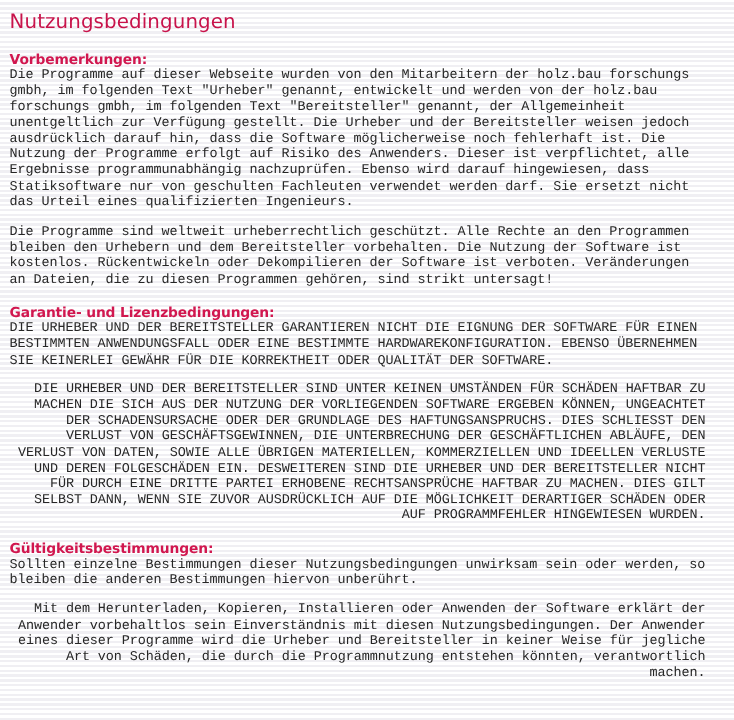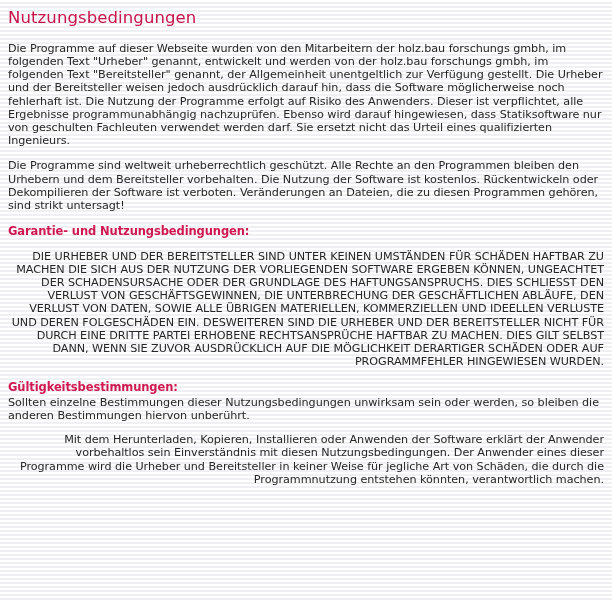--- a/index.html
+++ b/index.html
@@ -40,49 +40,52 @@
     font-size: 11.5px;
     font-weight: 700;
     color: #d1174f;
     margin: 0 0 1px 0;
     line-height: 1.25;
     letter-spacing: -0.1px;
   }
   p.body-text {
     font-size: 11.2px;
     line-height: 13.2px;
-    margin: 0 0 0 0;
+    margin: 0 16px 0 0;
     color: #262626;
     letter-spacing: -0.05px;
+    font-family: Liberation Mono, monospace;
   }
   p.body-text.spaced {
     margin-top: 11px;
     text-align: right;
   }
   .section {
     margin-bottom: 12px;
   }
 </style>
 </head>
 <body>
 
 <div class="page">
 
   <h1 class="page-title">Nutzungsbedingungen</h1>
 
   <div class="section">
+    <h2 class="section-title">Vorbemerkungen:</h2>
     <p class="body-text">Die Programme auf dieser Webseite wurden von den Mitarbeitern der holz.bau forschungs gmbh, im folgenden Text "Urheber" genannt, entwickelt und werden von der holz.bau forschungs gmbh, im folgenden Text "Bereitsteller" genannt, der Allgemeinheit unentgeltlich zur Verfügung gestellt. Die Urheber und der Bereitsteller weisen jedoch ausdrücklich darauf hin, dass die Software möglicherweise noch fehlerhaft ist. Die Nutzung der Programme erfolgt auf Risiko des Anwenders. Dieser ist verpflichtet, alle Ergebnisse programmunabhängig nachzuprüfen. Ebenso wird darauf hingewiesen, dass Statiksoftware nur von geschulten Fachleuten verwendet werden darf. Sie ersetzt nicht das Urteil eines qualifizierten Ingenieurs.</p>
   </div>
 
   <div class="section">
     <p class="body-text">Die Programme sind weltweit urheberrechtlich geschützt. Alle Rechte an den Programmen bleiben den Urhebern und dem Bereitsteller vorbehalten. Die Nutzung der Software ist kostenlos. Rückentwickeln oder Dekompilieren der Software ist verboten. Veränderungen an Dateien, die zu diesen Programmen gehören, sind strikt untersagt!</p>
   </div>
 
   <div class="section">
-    <h2 class="section-title">Garantie- und Nutzungsbedingungen:</h2>
+    <h2 class="section-title">Garantie- und Lizenzbedingungen:</h2>
+    <p class="body-text">DIE URHEBER UND DER BEREITSTELLER GARANTIEREN NICHT DIE EIGNUNG DER SOFTWARE FÜR EINEN BESTIMMTEN ANWENDUNGSFALL ODER EINE BESTIMMTE HARDWAREKONFIGURATION. EBENSO ÜBERNEHMEN SIE KEINERLEI GEWÄHR FÜR DIE KORREKTHEIT ODER QUALITÄT DER SOFTWARE.</p>
     <p class="body-text spaced">DIE URHEBER UND DER BEREITSTELLER SIND UNTER KEINEN UMSTÄNDEN FÜR SCHÄDEN HAFTBAR ZU MACHEN DIE SICH AUS DER NUTZUNG DER VORLIEGENDEN SOFTWARE ERGEBEN KÖNNEN, UNGEACHTET DER SCHADENSURSACHE ODER DER GRUNDLAGE DES HAFTUNGSANSPRUCHS. DIES SCHLIESST DEN VERLUST VON GESCHÄFTSGEWINNEN, DIE UNTERBRECHUNG DER GESCHÄFTLICHEN ABLÄUFE, DEN VERLUST VON DATEN, SOWIE ALLE ÜBRIGEN MATERIELLEN, KOMMERZIELLEN UND IDEELLEN VERLUSTE UND DEREN FOLGESCHÄDEN EIN. DESWEITEREN SIND DIE URHEBER UND DER BEREITSTELLER NICHT FÜR DURCH EINE DRITTE PARTEI ERHOBENE RECHTSANSPRÜCHE HAFTBAR ZU MACHEN. DIES GILT SELBST DANN, WENN SIE ZUVOR AUSDRÜCKLICH AUF DIE MÖGLICHKEIT DERARTIGER SCHÄDEN ODER AUF PROGRAMMFEHLER HINGEWIESEN WURDEN.</p>
   </div>
 
   <div class="section">
     <h2 class="section-title">Gültigkeitsbestimmungen:</h2>
     <p class="body-text">Sollten einzelne Bestimmungen dieser Nutzungsbedingungen unwirksam sein oder werden, so bleiben die anderen Bestimmungen hiervon unberührt.</p>
     <p class="body-text spaced">Mit dem Herunterladen, Kopieren, Installieren oder Anwenden der Software erklärt der Anwender vorbehaltlos sein Einverständnis mit diesen Nutzungsbedingungen. Der Anwender eines dieser Programme wird die Urheber und Bereitsteller in keiner Weise für jegliche Art von Schäden, die durch die Programmnutzung entstehen könnten, verantwortlich machen.</p>
   </div>
 
 </div>

